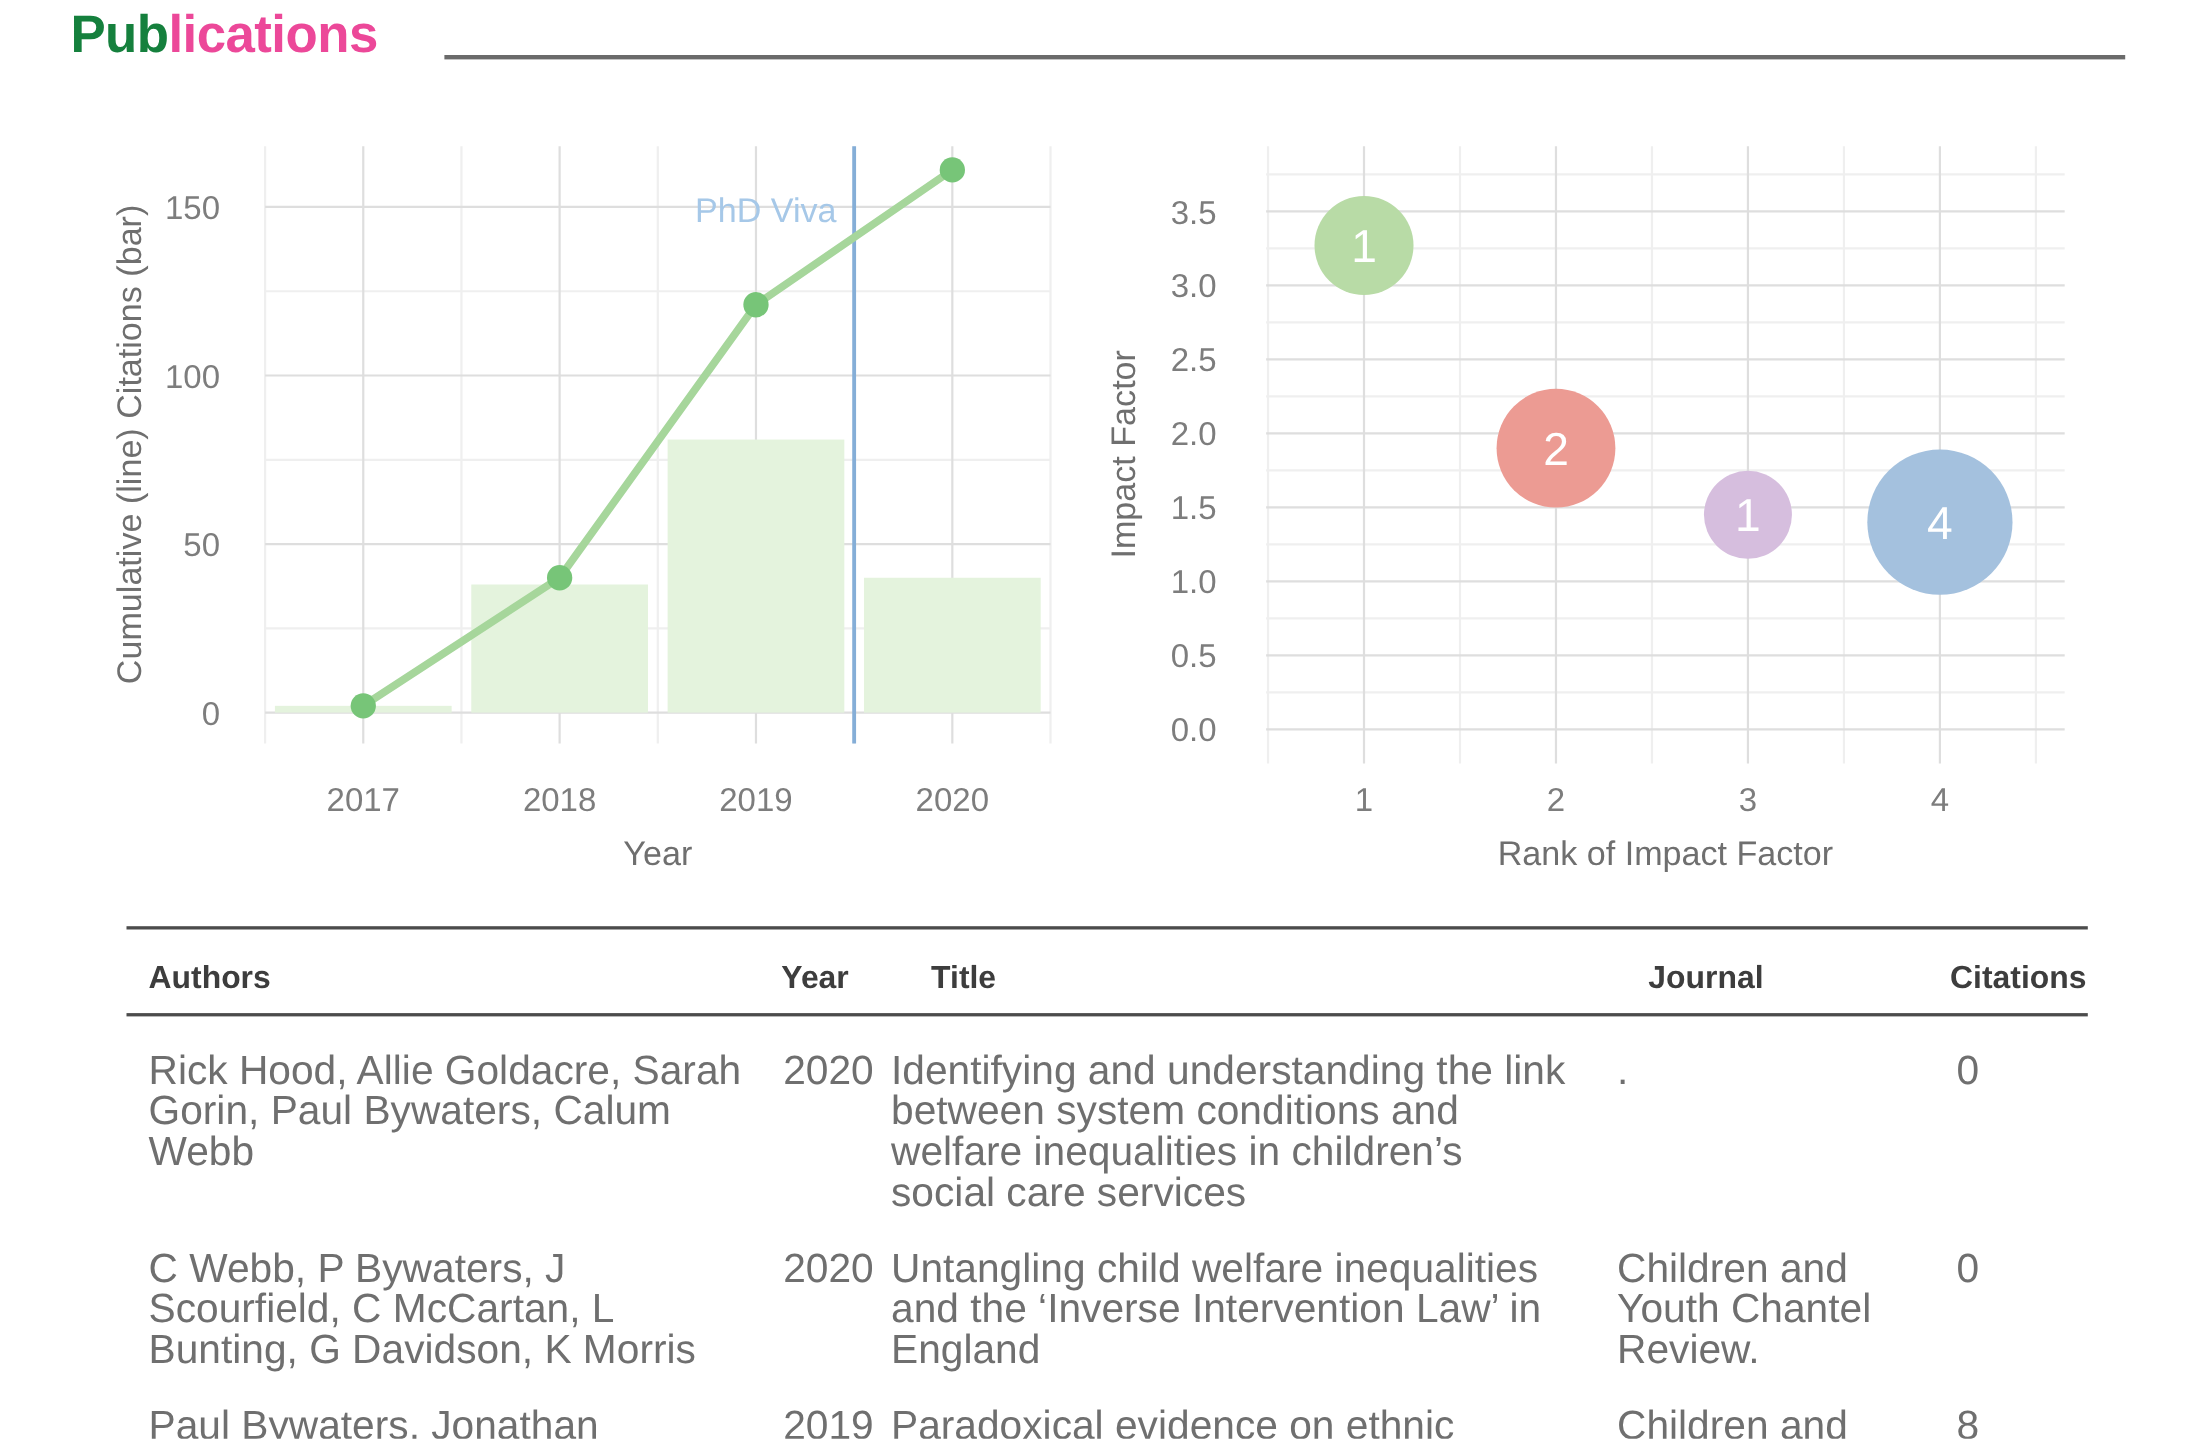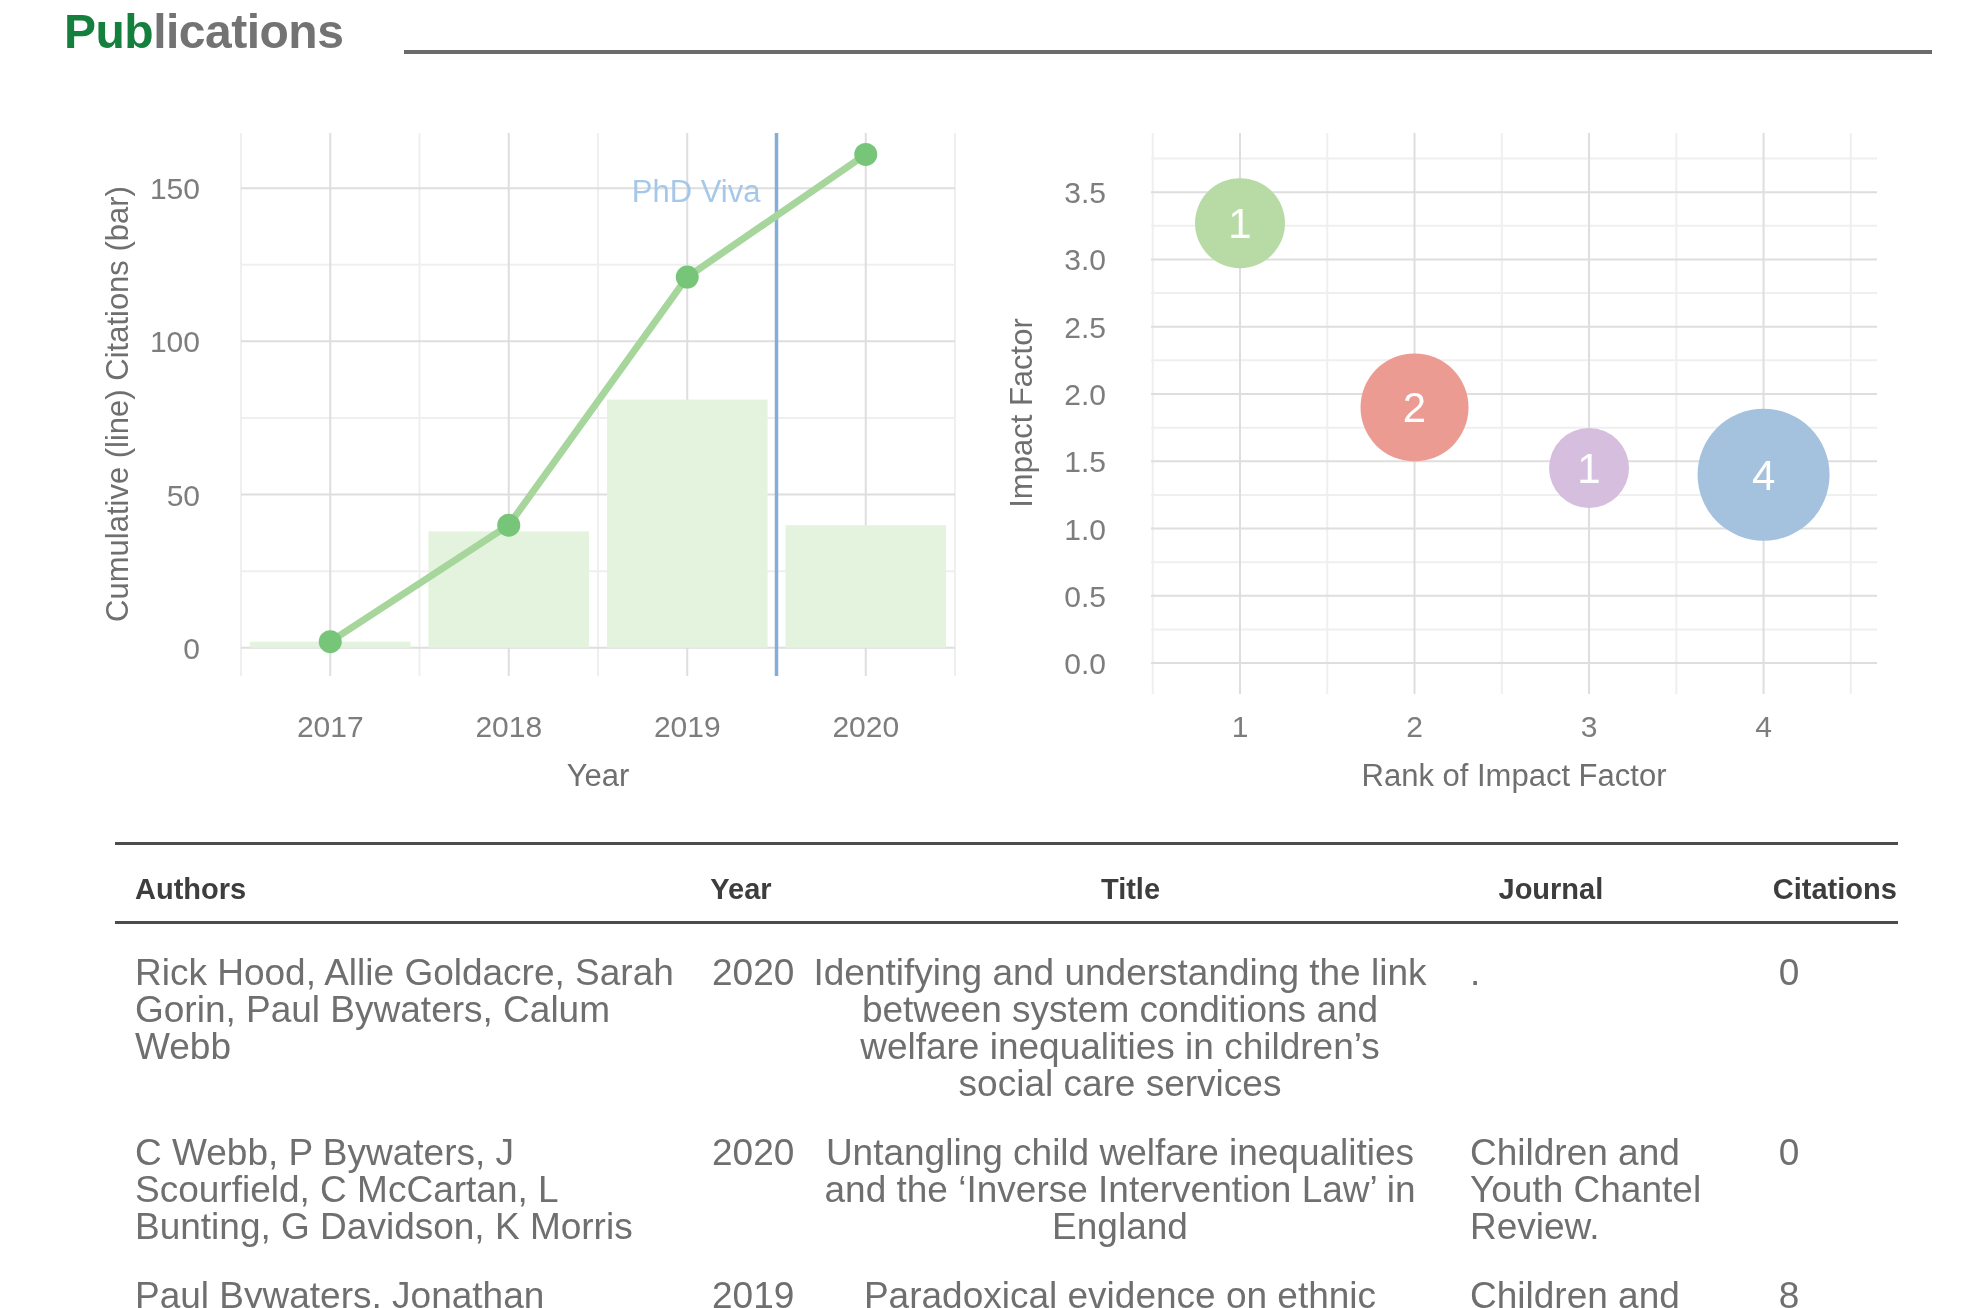--- a/index.html
+++ b/index.html
@@ -5,33 +5,33 @@
   html,body{margin:0;padding:0;}
   body{
     width:1986px;height:1308px;position:relative;overflow:hidden;
     background:#ffffff;
     font-family:"Liberation Sans", sans-serif;
   }
   
   .page-header{position:absolute;left:64px;top:4px;height:60px;}
   .page-title{font-size:48px;font-weight:bold;letter-spacing:-0.5px;line-height:56px;}
   .title-hl{color:#15803d;margin-top:12px;}
-  .title-rest{color:#737373;}
+  .title-rest{color:#ec4899;}
   .title-rule{position:absolute;left:404px;top:50px;width:1528px;height:4px;background:#6b6b6b;}
   
   #charts-svg{position:absolute;left:0;top:0;width:1986px;height:820px;}
   
   .pub-table{position:absolute;left:115px;top:842px;width:1783px;border-top:3px solid #4c4c4c;color:#6f6f6f;}
   .t-row{display:flex;align-items:flex-start;font-size:37px;line-height:37px;}
   .t-head{font-weight:bold;color:#3d3d3d;font-size:29px;line-height:36px;padding:26px 0 14px 0;border-bottom:3px solid #4c4c4c;gap:44px;}
   .t-body .t-row{margin-top:32px;}
   .t-body .t-row:first-child{margin-top:30px;}
   .col-authors{width:545px;margin-left:20px;}
   .col-year{width:70px;margin-left:32px;}
-  .col-title{width:620px;margin-left:28px;text-align:center;}
+  .col-title{width:620px;margin-left:28px;}
   .col-journal{width:250px;margin-left:40px;}
   .col-citations{width:138px;text-align:center;padding-right:14px;}
   .t-head .col-citations{padding-right:0;}
 </style>
 </head>
 <body>
 
 <div class="page-header">
   <span class="page-title"><span class="title-hl">Pub</span><span class="title-rest">lications</span></span>
 </div>

